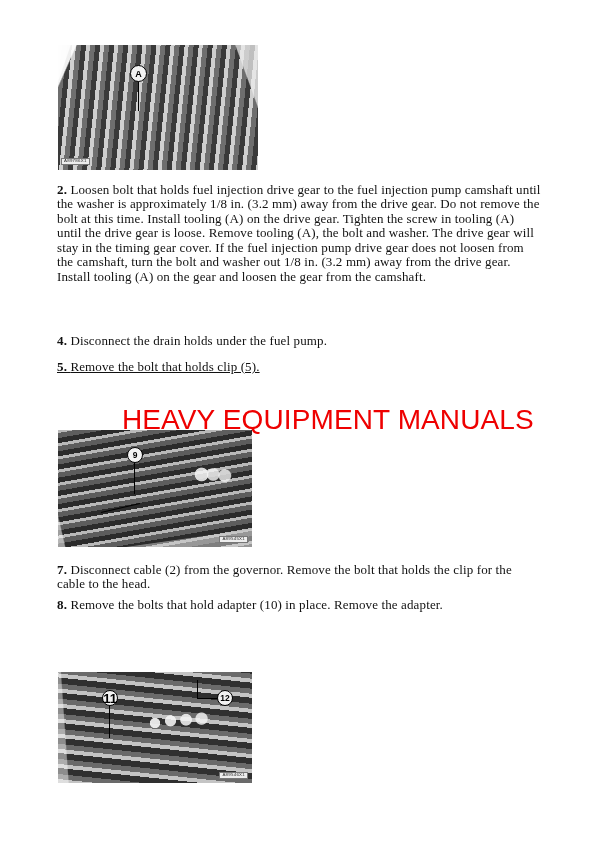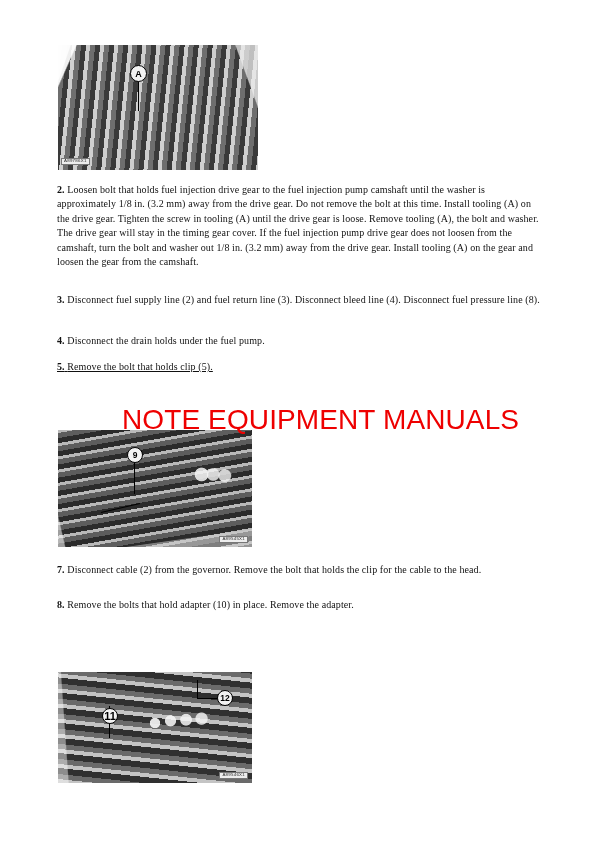--- a/index.html
+++ b/index.html
@@ -20,21 +20,21 @@
     position: absolute;
     inset: 0;
     background: #ffffff;
   }
 
   
   .para {
     position: absolute;
     left: 57px;
     width: 484px;
-    font-size: 10px;
+    font-size: 13px;
     line-height: 14.45px;
     text-align: left;
     color: #111111;
     letter-spacing: 0.01em;
   }
   .para b, .para .lead {
     font-weight: bold;
   }
 
   
@@ -142,24 +142,20 @@
     <div class="photo-id" style="left:3px; bottom:5px;">
       <span>A89786X1</span>
     </div>
   </div>
 
   <div class="para" style="top:183px;">
     <b>2.</b>
     <span>Loosen bolt that holds fuel injection drive gear to the fuel injection pump camshaft until the washer is approximately 1/8 in. (3.2 mm) away from the drive gear. Do not remove the bolt at this time. Install tooling (A) on the drive gear. Tighten the screw in tooling (A) until the drive gear is loose. Remove tooling (A), the bolt and washer. The drive gear will stay in the timing gear cover. If the fuel injection pump drive gear does not loosen from the camshaft, turn the bolt and washer out 1/8 in. (3.2 mm) away from the drive gear. Install tooling (A) on the gear and loosen the gear from the camshaft.</span>
   </div>
 
-  <div class="para" style="top:293px;">
-    <b>3.</b>
-    <span>Disconnect fuel supply line (2) and fuel return line (3). Disconnect bleed line (4). Disconnect fuel pressure line (8).</span>
-  </div>
 
   <div class="para" style="top:334px;">
     <b>4.</b>
     <span>Disconnect the drain holds under the fuel pump.</span>
   </div>
 
   <div class="para" style="top:360px;text-decoration:underline;">
     <b>5.</b>
     <span>Remove the bolt that holds clip (5).</span>
   </div>
@@ -173,37 +169,37 @@
     </div>
     <div class="leader" style="left:43px; top:82px; width:40px; height:1.4px; transform:rotate(-13deg); transform-origin:left center;"></div>
     <div class="callout" style="left:37px; top:74px; width:16px; height:16px; font-size:8.5px;margin-top:43px;">
       <span>10</span>
     </div>
     <div class="photo-id" style="right:4px; bottom:4px;">
       <span>A89545X1</span>
     </div>
   </div>
 
-  <div id="watermark">NOTE EQUIPMENT MANUALS</div>
+  <div id="watermark">HEAVY EQUIPMENT MANUALS</div>
 
   <div class="para" style="top:563px;">
     <b>7.</b>
     <span>Disconnect cable (2) from the governor. Remove the bolt that holds the clip for the cable to the head.</span>
   </div>
 
   <div class="para" style="top:598px;">
     <b>8.</b>
     <span>Remove the bolts that hold adapter (10) in place. Remove the adapter.</span>
   </div>
 
 
   <div class="photo" style="left:58px; top:672px; width:194px; height:111px;">
     <div class="plate tex-c"></div>
     <div class="leader" style="left:51px; top:34px; width:1.4px; height:32px;"></div>
-    <div class="callout" style="left:44px; top:36px; width:16px; height:16px; font-size:11px;">
+    <div class="callout" style="left:44px; top:18px; width:16px; height:16px; font-size:13px;">
       <span>11</span>
     </div>
     <div class="leader" style="left:139px; top:26px; width:20px; height:1.4px;"></div>
     <div class="leader" style="left:139px; top:8px; width:1.4px; height:19px;"></div>
     <div class="callout" style="left:159px; top:18px; width:16px; height:16px; font-size:8.5px;">
       <span>12</span>
     </div>
     <div class="photo-id" style="right:4px; bottom:4px;">
       <span>A89546X1</span>
     </div>

